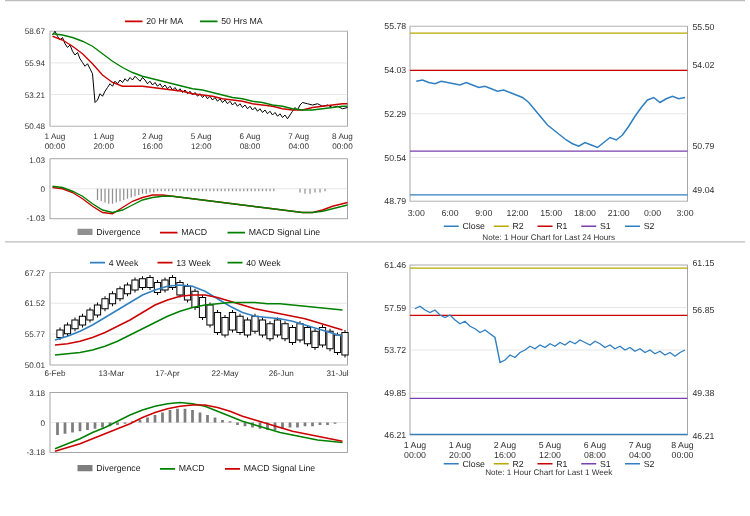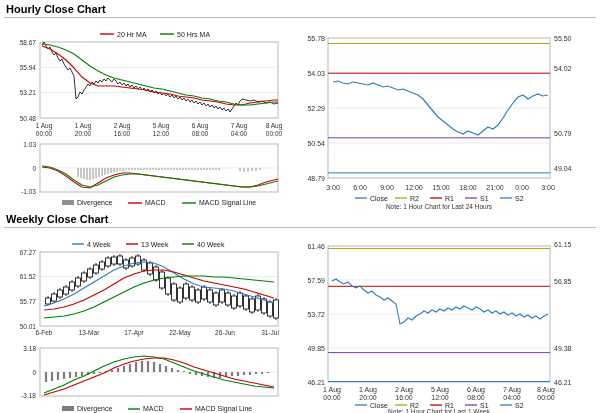--- a/index.html
+++ b/index.html
@@ -23,21 +23,20 @@
   .lbl{font-size:7px;fill:#222;font-family:"Liberation Sans", sans-serif;}
   .note{font-size:6.5px;fill:#333;font-family:"Liberation Sans", sans-serif;}
   .gridline{stroke:#d9d9d9;stroke-width:.5;}
   .frame{fill:none;stroke:#9a9a9a;stroke-width:.7;}
 </style>
 </head>
 <body>
 
 <div class="page">
 
-  <div class="section-title">Hourly Close Chart</div>
   <div class="rule"></div>
 
   <div class="row">
 
     <div class="half">
       <svg width="300" height="190" viewBox="0 0 300 190">
 
         <rect x="40" y="22" width="238" height="76" class="frame"></rect>
 
         <line x1="40" y1="22" x2="278" y2="22" class="gridline"></line>
@@ -205,21 +204,20 @@
           <line x1="165" y1="178" x2="177" y2="178" stroke="#7a3fb0" stroke-width="1.3"></line>
           <text class="lbl" x="180" y="180.5">S1</text>
           <line x1="200" y1="178" x2="212" y2="178" stroke="#2f7fc1" stroke-width="1.3"></line>
           <text class="lbl" x="215" y="180.5">S2</text>
         </g>
         <text class="note" x="139" y="189" text-anchor="middle">Note: 1 Hour Chart for Last 24 Hours</text>
       </svg>
     </div>
   </div>
 
-  <div class="section-title">Weekly Close Chart</div>
   <div class="rule"></div>
 
   <div class="row">
 
     <div class="half">
       <svg width="300" height="185" viewBox="0 0 300 185">
         <rect x="40" y="22" width="238" height="74" class="frame"></rect>
         <line x1="40" y1="22" x2="278" y2="22" class="gridline"></line>
         <line x1="40" y1="46.6" x2="278" y2="46.6" class="gridline"></line>
         <line x1="40" y1="71.3" x2="278" y2="71.3" class="gridline"></line>

